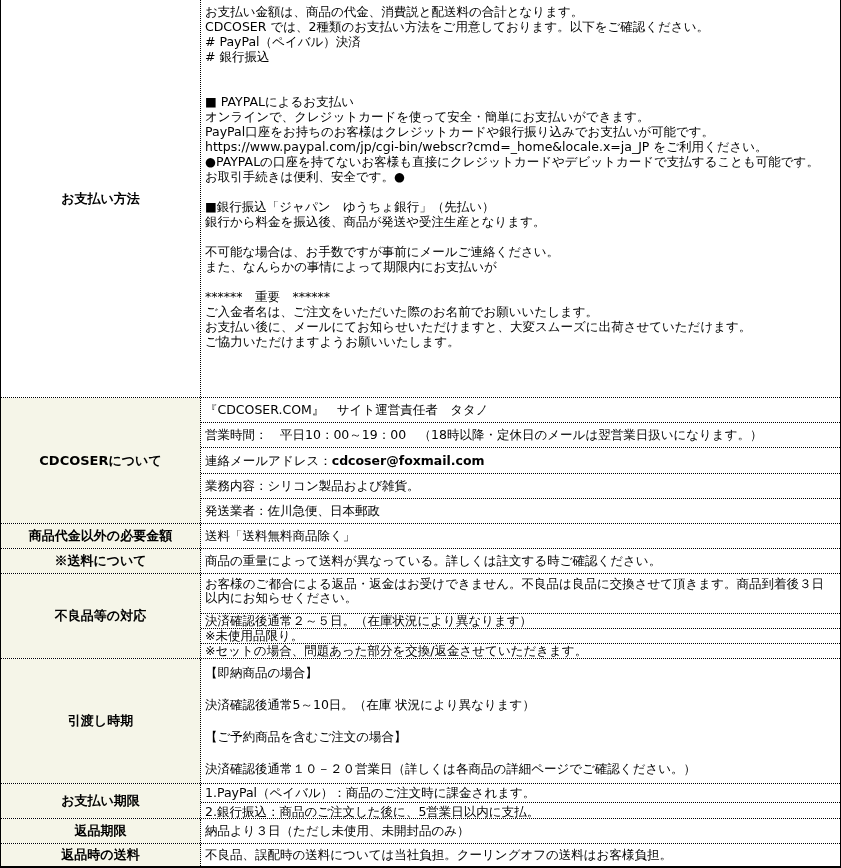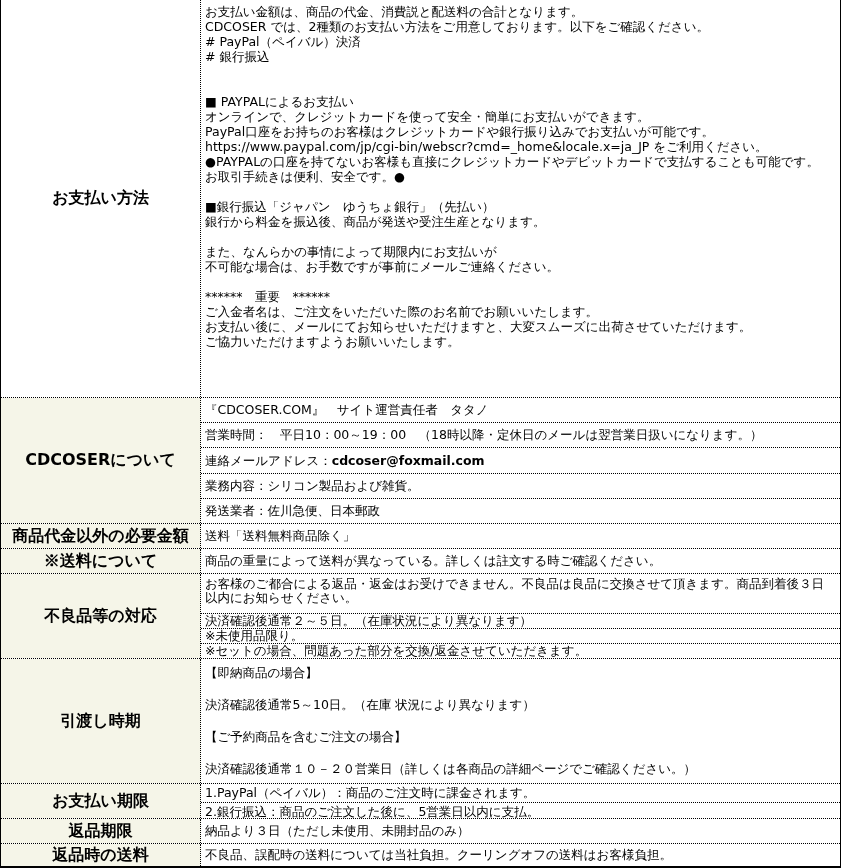--- a/index.html
+++ b/index.html
@@ -15,21 +15,21 @@
     border-left:1px solid #000; border-right:1px solid #000;
     border-bottom:2px solid #000;
     background:#fff;
   }
   .row{ display:flex; border-top:1px dotted #000; overflow:hidden; }
   .row:first-child{ border-top:none; }
   .hcell{
     flex:0 0 200px; width:200px;
     display:flex; align-items:center; justify-content:center;
     text-align:right;
-    font-weight:bold; font-size:16px;
+    font-weight:bold; font-size:13px;
     background:#f5f5e8;
     border-right:1px dotted #000;
     padding:2px;
   }
   .hcell.white{ background:#ffffff; }
   .ccell{ flex:1 1 auto; display:flex; flex-direction:column; overflow:hidden; }
   .pad{ padding:4px 4px; }
   .tl{ min-height:15px; line-height:15px; white-space:pre-wrap; }
   .tl16{ min-height:16px; line-height:16px; white-space:pre-wrap; }
   .subrow{
@@ -67,22 +67,22 @@
       <div class="tl">■ PAYPALによるお支払い</div>
       <div class="tl">オンラインで、クレジットカードを使って安全・簡単にお支払いができます。</div>
       <div class="tl">PayPal口座をお持ちのお客様はクレジットカードや銀行振り込みでお支払いが可能です。</div>
       <div class="tl">https://www.paypal.com/jp/cgi-bin/webscr?cmd=_home&amp;locale.x=ja_JP をご利用ください。</div>
       <div class="tl">●PAYPALの口座を持てないお客様も直接にクレジットカードやデビットカードで支払することも可能です。</div>
       <div class="tl">お取引手続きは便利、安全です。●</div>
       <div class="tl"></div>
       <div class="tl">■銀行振込「ジャパン　ゆうちょ銀行」（先払い）</div>
       <div class="tl">銀行から料金を振込後、商品が発送や受注生産となります。</div>
       <div class="tl"></div>
+      <div class="tl">不可能な場合は、お手数ですが事前にメールご連絡ください。</div>
       <div class="tl">また、なんらかの事情によって期限内にお支払いが</div>
-      <div class="tl">不可能な場合は、お手数ですが事前にメールご連絡ください。</div>
       <div class="tl"></div>
       <div class="tl">******　重要　******</div>
       <div class="tl">ご入金者名は、ご注文をいただいた際のお名前でお願いいたします。</div>
       <div class="tl">お支払い後に、メールにてお知らせいただけますと、大変スムーズに出荷させていただけます。</div>
       <div class="tl">ご協力いただけますようお願いいたします。</div>
     </div>
   </div>
 
   <div class="row r2">
     <div class="hcell">CDCOSERについて</div>

